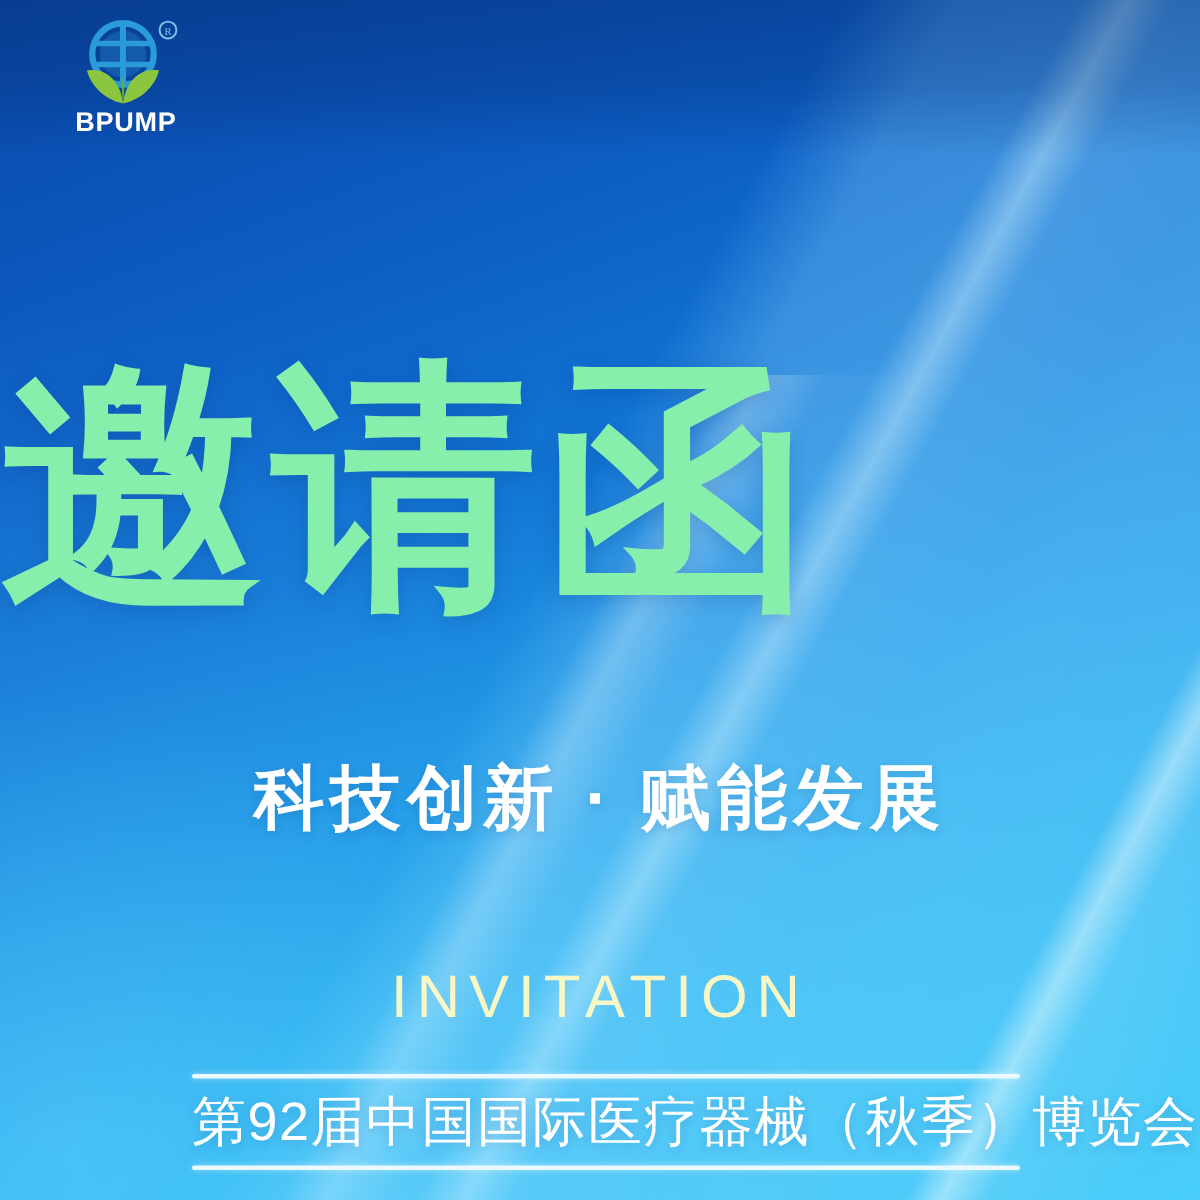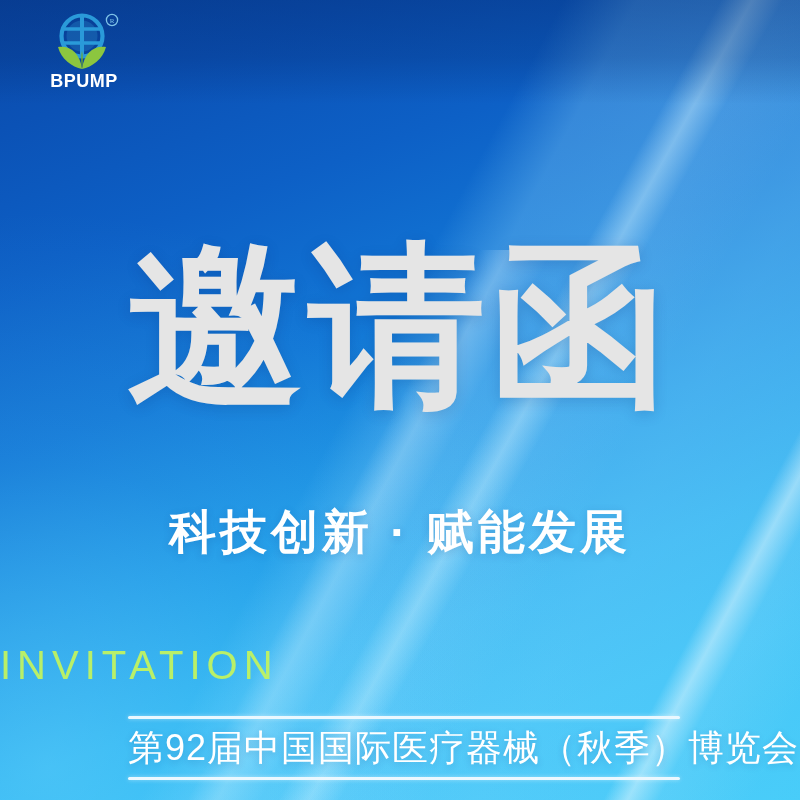--- a/index.html
+++ b/index.html
@@ -131,22 +131,22 @@
     white-space: nowrap;
     text-shadow: 0 1px 3px rgba(0,30,90,0.35);
   }
 
   
   #main-title {
     position: absolute;
     left: 0;
     right: 0;
     top: 238px;
-    text-align: center;
-    color: #e5e5e5;
+    text-align: left;
+    color: #86efac;
     font-size: 176px;
     font-weight: 900;
     line-height: 1;
     letter-spacing: 6px;
     white-space: nowrap;
     text-shadow: 0 3px 14px rgba(0,40,110,0.18);
   }
 
   
   #slogan {
@@ -163,21 +163,22 @@
     white-space: nowrap;
     text-shadow: 0 2px 8px rgba(0,40,110,0.16);
   }
 
   
   #invitation-word {
     position: absolute;
     left: 0;
     right: 0;
     top: 645px;
-    color: #bef264;
+    text-align: center;
+    color: #fef9c3;
     font-size: 40px;
     font-weight: 300;
     letter-spacing: 6px;
     line-height: 1;
     white-space: nowrap;
     opacity: 0.97;
   }
 
   
   #event-bar {

